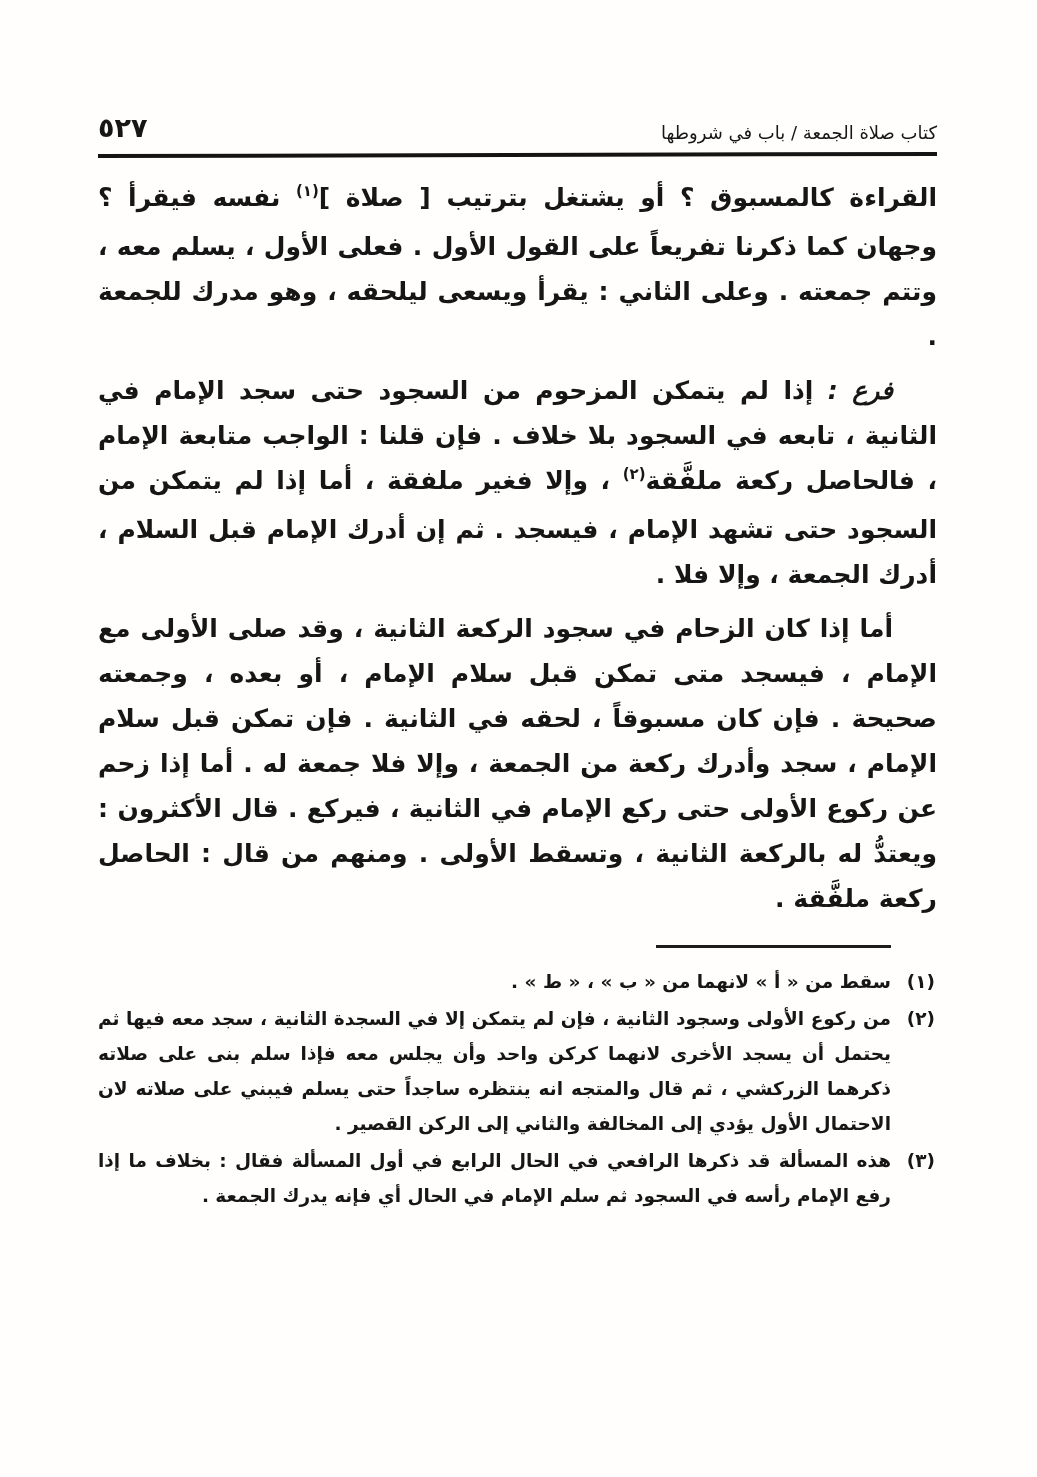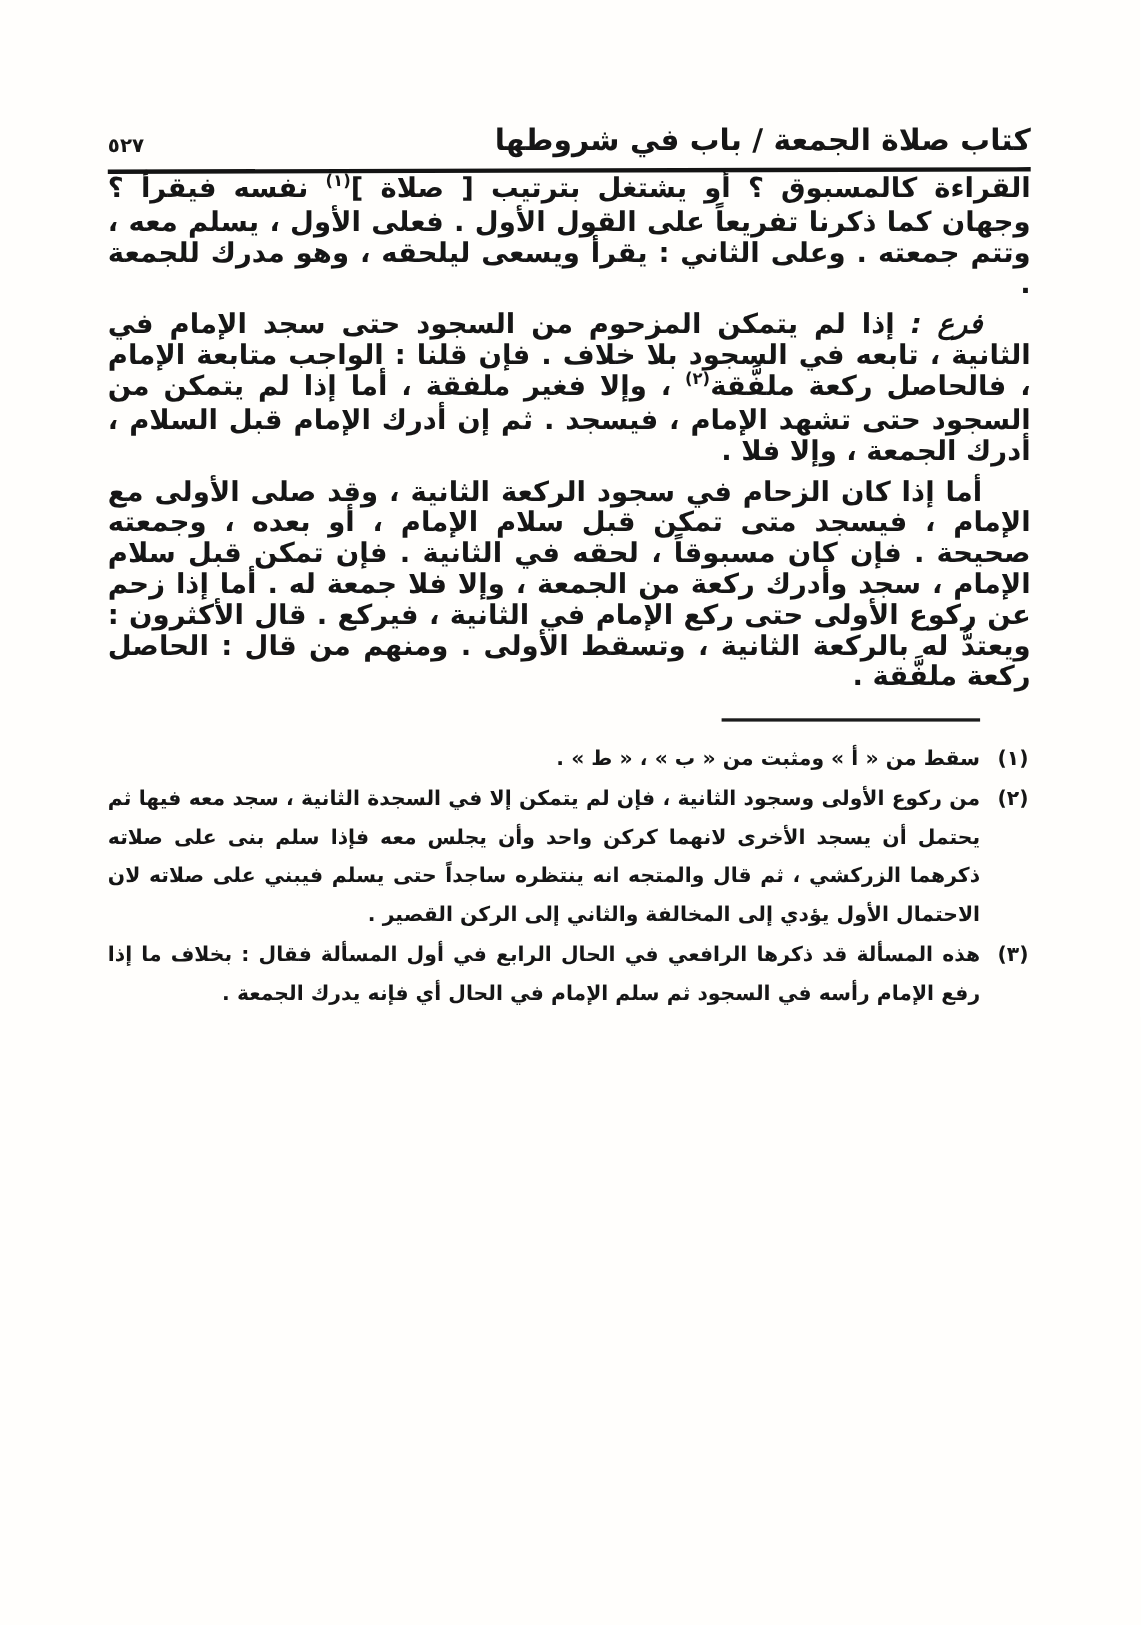--- a/index.html
+++ b/index.html
@@ -17,44 +17,45 @@
     padding: 112px 100px 0 98px;
   }
   
   .header-row {
     display: flex;
     justify-content: space-between;
     align-items: flex-end;
     direction: rtl;
   }
   .running-title {
-    font-size: 27px;
-    font-weight: bold;
+    font-size: 18px;
+    font-weight: normal;
     letter-spacing: 0.5px;
     white-space: nowrap;
     padding-left: 36px;
   }
   .page-number {
-    font-size: 18px;
+    font-size: 27px;
     font-weight: bold;
     letter-spacing: 7px;
     padding-right: 34px;
     white-space: nowrap;
   }
   .header-rule {
     height: 4px;
     background: #141414;
     margin-top: 10px;
     transform: rotate(-0.15deg);
   }
   
   .body-text {
+    margin-top: 18px;
     font-size: 25px;
     font-weight: bold;
-    line-height: 28px;
+    line-height: 45px;
     text-align: justify;
     text-justify: inter-word;
   }
   .body-text p { margin: 0 0 9px 0; }
   .body-text p.indent { text-indent: 44px; }
   .fnref {
     font-size: 15px;
     font-weight: bold;
     position: relative;
     top: -10px;
@@ -101,18 +102,18 @@
 
   <main class="body-text" id="body-container">
       <p class=""><span>القراءة كالمسبوق ؟ أو يشتغل بترتيب [ صلاة ]</span><span class="fnref">(١)</span><span> نفسه فيقرأ ؟ وجهان كما ذكرنا تفريعاً على القول الأول . فعلى الأول ، يسلم معه ، وتتم جمعته . وعلى الثاني : يقرأ ويسعى ليلحقه ، وهو مدرك للجمعة .</span></p>
       <p class="indent"><span class="lead">فرع :</span><span> إذا لم يتمكن المزحوم من السجود حتى سجد الإمام في الثانية ، تابعه في السجود بلا خلاف . فإن قلنا : الواجب متابعة الإمام ، فالحاصل ركعة ملفَّقة</span><span class="fnref">(٢)</span><span> ، وإلا فغير ملفقة ، أما إذا لم يتمكن من السجود حتى تشهد الإمام ، فيسجد . ثم إن أدرك الإمام قبل السلام ، أدرك الجمعة ، وإلا فلا .</span></p>
       <p class="indent"><span>أما إذا كان الزحام في سجود الركعة الثانية ، وقد صلى الأولى مع الإمام ، فيسجد متى تمكن قبل سلام الإمام ، أو بعده ، وجمعته صحيحة . فإن كان مسبوقاً ، لحقه في الثانية . فإن تمكن قبل سلام الإمام ، سجد وأدرك ركعة من الجمعة ، وإلا فلا جمعة له . أما إذا زحم عن ركوع الأولى حتى ركع الإمام في الثانية ، فيركع . قال الأكثرون : ويعتدُّ له بالركعة الثانية ، وتسقط الأولى . ومنهم من قال : الحاصل ركعة ملفَّقة .</span></p>
     </main>
 
   <div class="footnote-sep"></div>
 
   <section class="footnotes" id="footnotes-container">
-      <div class="footnote"><span class="fn-num">(١)</span><span class="fn-text">سقط من « أ » ومثبت من « ب » ، « ط » .</span></div>
+      <div class="footnote"><span class="fn-num">(١)</span><span class="fn-text">سقط من « أ » لانهما من « ب » ، « ط » .</span></div>
       <div class="footnote"><span class="fn-num">(٢)</span><span class="fn-text">من ركوع الأولى وسجود الثانية ، فإن لم يتمكن إلا في السجدة الثانية ، سجد معه فيها ثم يحتمل أن يسجد الأخرى لانهما كركن واحد وأن يجلس معه فإذا سلم بنى على صلاته ذكرهما الزركشي ، ثم قال والمتجه انه ينتظره ساجداً حتى يسلم فيبني على صلاته لان الاحتمال الأول يؤدي إلى المخالفة والثاني إلى الركن القصير .</span></div>
       <div class="footnote"><span class="fn-num">(٣)</span><span class="fn-text">هذه المسألة قد ذكرها الرافعي في الحال الرابع في أول المسألة فقال : بخلاف ما إذا رفع الإمام رأسه في السجود ثم سلم الإمام في الحال أي فإنه يدرك الجمعة .</span></div>
     </section>
 
 </div>
 
 </body></html>

